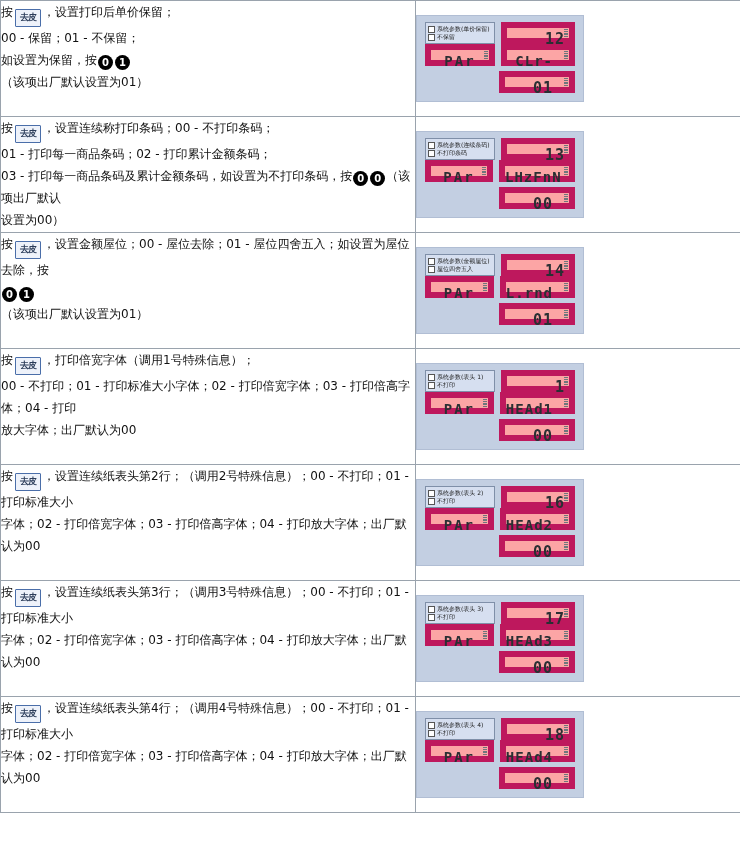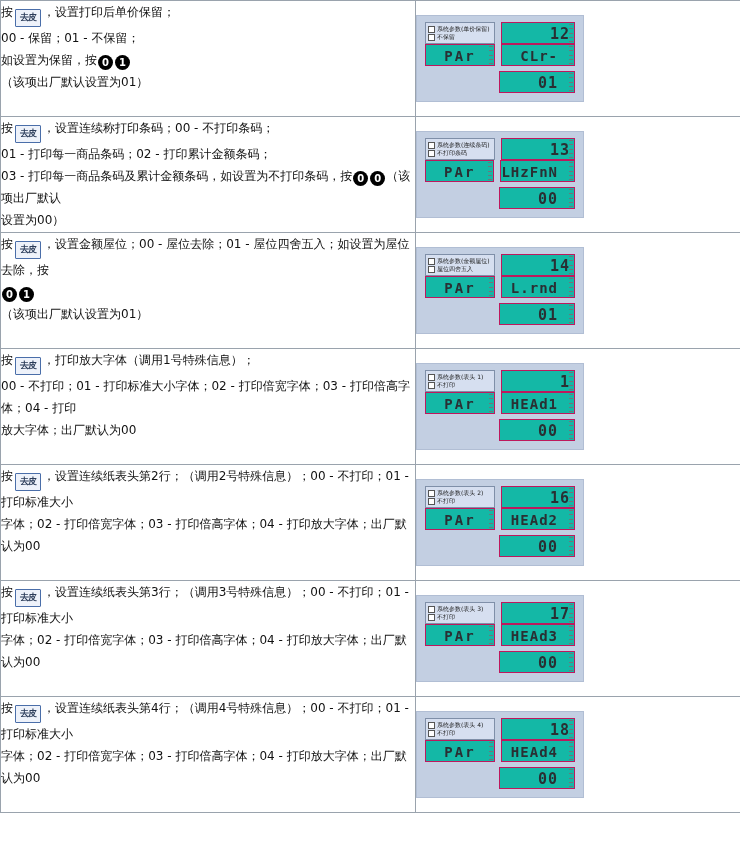--- a/index.html
+++ b/index.html
@@ -112,22 +112,22 @@
   .sq {
     display: inline-block;
     width: 5px;
     height: 5px;
     border: 1px solid #555;
     background: #fff;
     margin-right: 2px;
     flex: 0 0 auto;
   }
   .lcd {
-    background: #14b8a6;
-    border: 1px solid #be185d;
+    background: #fca5a5;
+    border: 6px solid #be185d;
     box-sizing: border-box;
     font-family: "DejaVu Sans Mono", "Liberation Mono", monospace;
     color: #2a2f33;
     text-align: right;
     letter-spacing: 1px;
     position: relative;
   }
   .lcd-top {
     width: 76px;
     height: 22px;
@@ -354,21 +354,21 @@
                     <i></i>
                     <i></i>
                   </span></div>
               </div>
             </div>
           </div>
         </td>
       </tr>
       <tr>
         <td class="desc-cell">
-          <div class="desc-text"><span>按</span><span class="keybox">去皮</span><span>，打印放大字体（调用1号特殊信息）；</span><br><span>00 - 不打印；01 - 打印标准大小字体；02 - 打印倍宽字体；03 - 打印倍高字体；04 - 打印</span><br><span>放大字体；出厂默认为00</span></div>
+          <div class="desc-text"><span>按</span><span class="keybox">去皮</span><span>，打印倍宽字体（调用1号特殊信息）；</span><br><span>00 - 不打印；01 - 打印标准大小字体；02 - 打印倍宽字体；03 - 打印倍高字体；04 - 打印</span><br><span>放大字体；出厂默认为00</span></div>
         </td>
         <td class="panel-cell">
           <div class="panel-wrap">
             <div class="panel">
               <div class="panel-row1">
                 <div class="label-box">
                   <div class="label-line">
                     <span class="sq"></span>
                     <span>系统参数(表头 1)</span>
                   </div>

